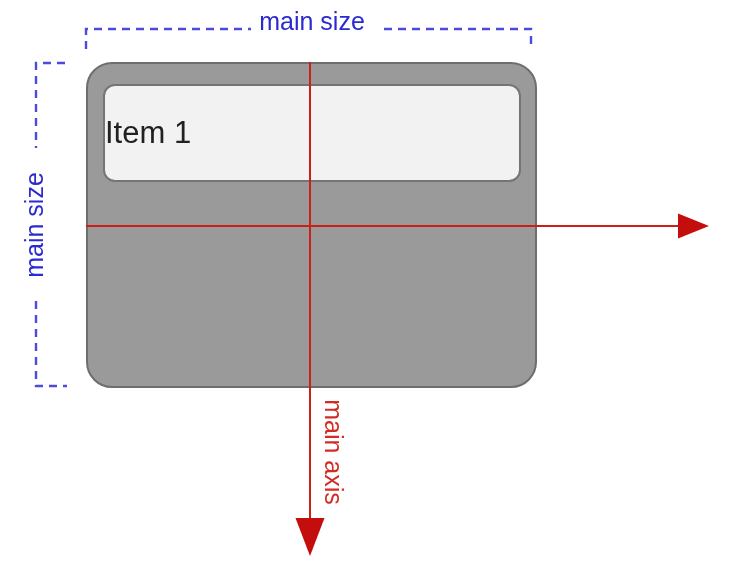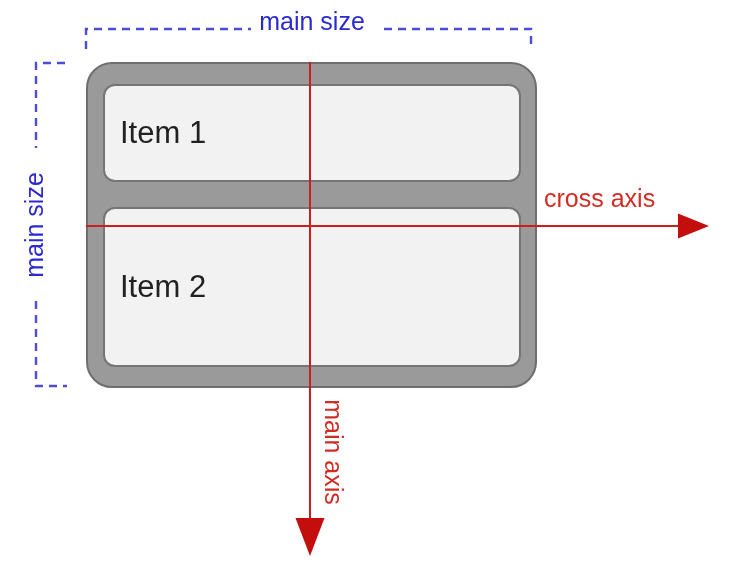--- a/index.html
+++ b/index.html
@@ -41,21 +41,20 @@
     z-index: 1;
   }
   .flex-item {
     position: absolute;
     box-sizing: border-box;
     background: var(--item-fill);
     border: 2px solid var(--item-border);
     border-radius: 12px;
     display: flex;
     align-items: center;
-    padding-left: 15px;
     font-size: 31px;
     color: var(--item-text);
     z-index: 2;
   }
   .item-1 { left: 103px; top: 84px;  width: 418px; height: 98px;  }
   .item-2 { left: 103px; top: 207px; width: 418px; height: 160px; }
   svg.overlay {
     position: absolute;
     left: 0; top: 0;
     width: 736px;
@@ -93,38 +92,34 @@
 <body>
 
 <div class="canvas">
 
   <div class="flex-container"></div>
 
   <div class="flex-item item-1">
     <span>Item 1</span>
   </div>
 
-  <div class="flex-item item-2">
-    <span>Item 2</span>
-  </div>
 
   <svg class="overlay" viewBox="0 0 736 578" aria-hidden="true">
 
     <path class="bracket" d="M 86 49 L 86 29 L 251 29"></path>
     <path class="bracket" d="M 384 29 L 531 29 L 531 49"></path>
     <path class="bracket" d="M 65 63 L 36 63 L 36 148"></path>
     <path class="bracket" d="M 36 301 L 36 386 L 67 386"></path>
 
     <path class="axis-line" d="M 86 226 L 681 226"></path>
     <polygon class="arrow-head" points="678,213.5 678,238.5 709,226"></polygon>
     <path class="axis-line" d="M 310 62 L 310 520"></path>
     <polygon class="arrow-head" points="295.5,518 324.5,518 310,556"></polygon>
   </svg>
 
   <div class="label blue-label cross-size-label">main size</div>
 
   <div class="label blue-label main-size-label">main size</div>
 
-  <div class="label red-label cross-axis-label">cross axis</div>
 
   <div class="label red-label main-axis-label">main axis</div>
 
 </div>
 
 </body></html>

